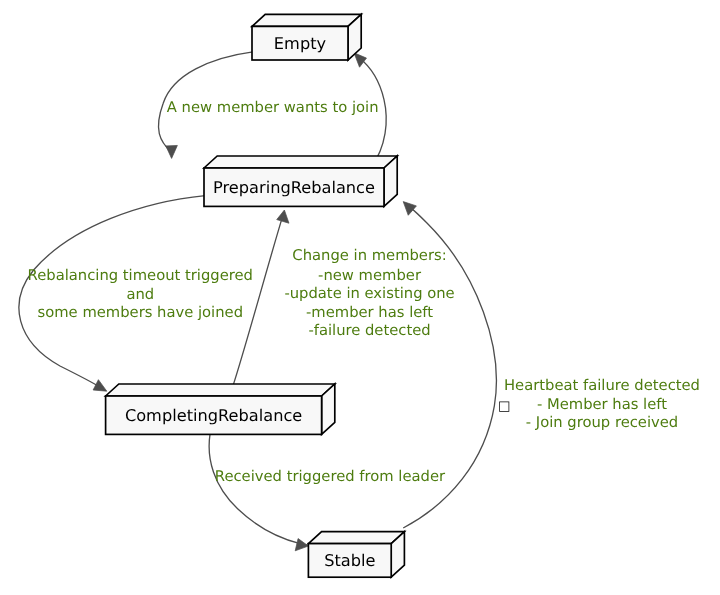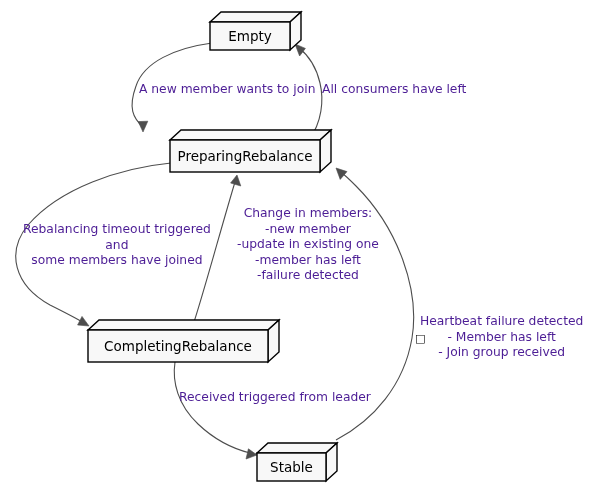--- a/index.html
+++ b/index.html
@@ -53,21 +53,21 @@
     font-size: 13.5px;
     fill: #000000;
     text-anchor: middle;
     dominant-baseline: middle;
   }
   .edge-label {
     position: absolute;
     font-family: "DejaVu Sans", sans-serif;
     font-size: 12.3px;
     line-height: 15.5px;
-    color: #4c1d95;
+    color: #4d7c0f;
     white-space: pre;
     text-align: center;
   }
   .missing-glyph {
     position: absolute;
     font-family: "DejaVu Sans", sans-serif;
     font-size: 11px;
     color: #000000;
     line-height: 11px;
   }
@@ -134,21 +134,20 @@
       <polygon class="node-top" points="257,453 268,443 337,443 326,453"></polygon>
       <polygon class="node-side" points="326,453 337,443 337,471 326,481"></polygon>
       <rect class="node-face" x="257" y="453" width="69" height="28"></rect>
       <text class="node-label" x="291.5" y="468">Stable</text>
     </g>
 
   </svg>
 
   <div class="edge-label" style="left:139px; top:82px;">A new member wants to join</div>
 
-  <div class="edge-label" style="left:322px; top:82px;">All consumers have left</div>
 
   <div class="edge-label" style="left:237px; top:206px;">Change in members:
 -new member
 -update in existing one
 -member has left
 -failure detected</div>
 
   <div class="edge-label" style="left:23px; top:222px;">Rebalancing timeout triggered
 and
 some members have joined</div>

